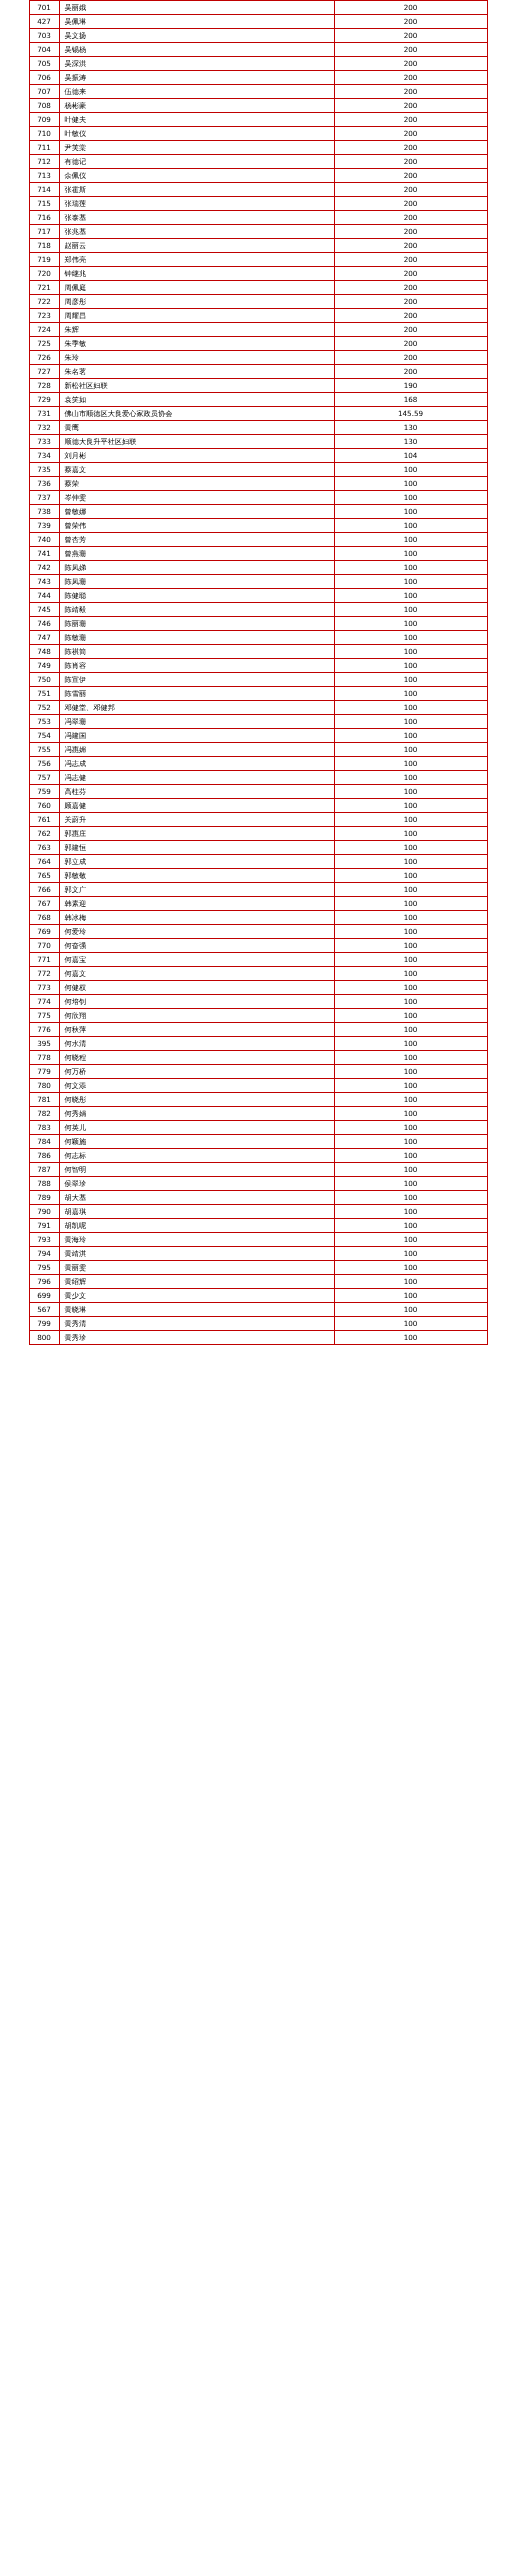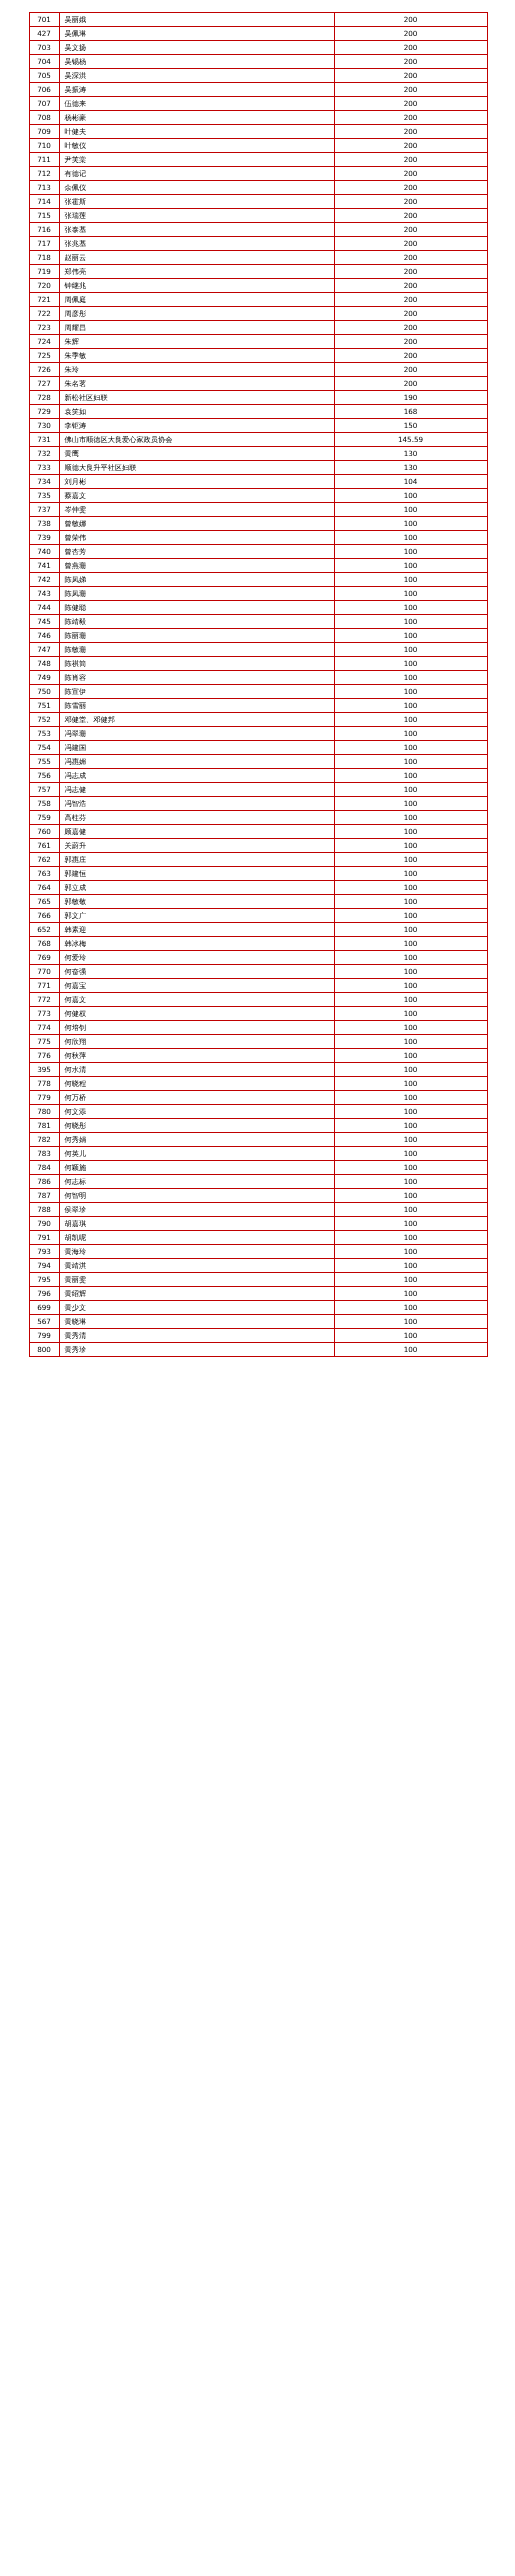--- a/index.html
+++ b/index.html
@@ -7,21 +7,21 @@
     padding: 0;
     background: #ffffff;
   }
   body {
     width: 516px;
     font-family: "DejaVu Sans", "Liberation Sans", sans-serif;
   }
   #donation-table {
     border-collapse: collapse;
     width: 458px;
-    margin: 12px auto;
+    margin: 0 auto;
     table-layout: fixed;
   }
   #donation-table col.c-rank { width: 30px; }
   #donation-table col.c-name { width: 275px; }
   #donation-table col.c-amount { width: 153px; }
   #donation-table td {
     border: 0.6px solid #c00000;
     height: 13px;
     line-height: 12px;
     font-size: 7.2px;
@@ -191,25 +191,20 @@
         <td class="rank">728</td>
         <td class="name">新松社区妇联</td>
         <td class="amount">190</td>
       </tr>
       <tr>
         <td class="rank">729</td>
         <td class="name">袁笑如</td>
         <td class="amount">168</td>
       </tr>
       <tr>
-        <td class="rank">730</td>
-        <td class="name">李钜涛</td>
-        <td class="amount">150</td>
-      </tr>
-      <tr>
         <td class="rank">731</td>
         <td class="name">佛山市顺德区大良爱心家政员协会</td>
         <td class="amount">145.59</td>
       </tr>
       <tr>
         <td class="rank">732</td>
         <td class="name">黄鹰</td>
         <td class="amount">130</td>
       </tr>
       <tr>
@@ -221,20 +216,25 @@
         <td class="rank">734</td>
         <td class="name">刘月彬</td>
         <td class="amount">104</td>
       </tr>
       <tr>
         <td class="rank">735</td>
         <td class="name">蔡嘉文</td>
         <td class="amount">100</td>
       </tr>
       <tr>
+        <td class="rank">736</td>
+        <td class="name">蔡荣</td>
+        <td class="amount">100</td>
+      </tr>
+      <tr>
         <td class="rank">737</td>
         <td class="name">岑仲雯</td>
         <td class="amount">100</td>
       </tr>
       <tr>
         <td class="rank">738</td>
         <td class="name">曾敏娜</td>
         <td class="amount">100</td>
       </tr>
       <tr>
@@ -326,25 +326,20 @@
         <td class="rank">756</td>
         <td class="name">冯志成</td>
         <td class="amount">100</td>
       </tr>
       <tr>
         <td class="rank">757</td>
         <td class="name">冯志健</td>
         <td class="amount">100</td>
       </tr>
       <tr>
-        <td class="rank">758</td>
-        <td class="name">冯智浩</td>
-        <td class="amount">100</td>
-      </tr>
-      <tr>
         <td class="rank">759</td>
         <td class="name">高柱芬</td>
         <td class="amount">100</td>
       </tr>
       <tr>
         <td class="rank">760</td>
         <td class="name">顾嘉健</td>
         <td class="amount">100</td>
       </tr>
       <tr>
@@ -371,21 +366,21 @@
         <td class="rank">765</td>
         <td class="name">郭敏敬</td>
         <td class="amount">100</td>
       </tr>
       <tr>
         <td class="rank">766</td>
         <td class="name">郭文广</td>
         <td class="amount">100</td>
       </tr>
       <tr>
-        <td class="rank">652</td>
+        <td class="rank">767</td>
         <td class="name">韩素迎</td>
         <td class="amount">100</td>
       </tr>
       <tr>
         <td class="rank">768</td>
         <td class="name">韩冰梅</td>
         <td class="amount">100</td>
       </tr>
       <tr>
         <td class="rank">769</td>
@@ -473,20 +468,25 @@
         <td class="amount">100</td>
       </tr>
       <tr>
         <td class="rank">787</td>
         <td class="name">何智明</td>
         <td class="amount">100</td>
       </tr>
       <tr>
         <td class="rank">788</td>
         <td class="name">侯翠珍</td>
+        <td class="amount">100</td>
+      </tr>
+      <tr>
+        <td class="rank">789</td>
+        <td class="name">胡大基</td>
         <td class="amount">100</td>
       </tr>
       <tr>
         <td class="rank">790</td>
         <td class="name">胡嘉琪</td>
         <td class="amount">100</td>
       </tr>
       <tr>
         <td class="rank">791</td>
         <td class="name">胡凯呢</td>

